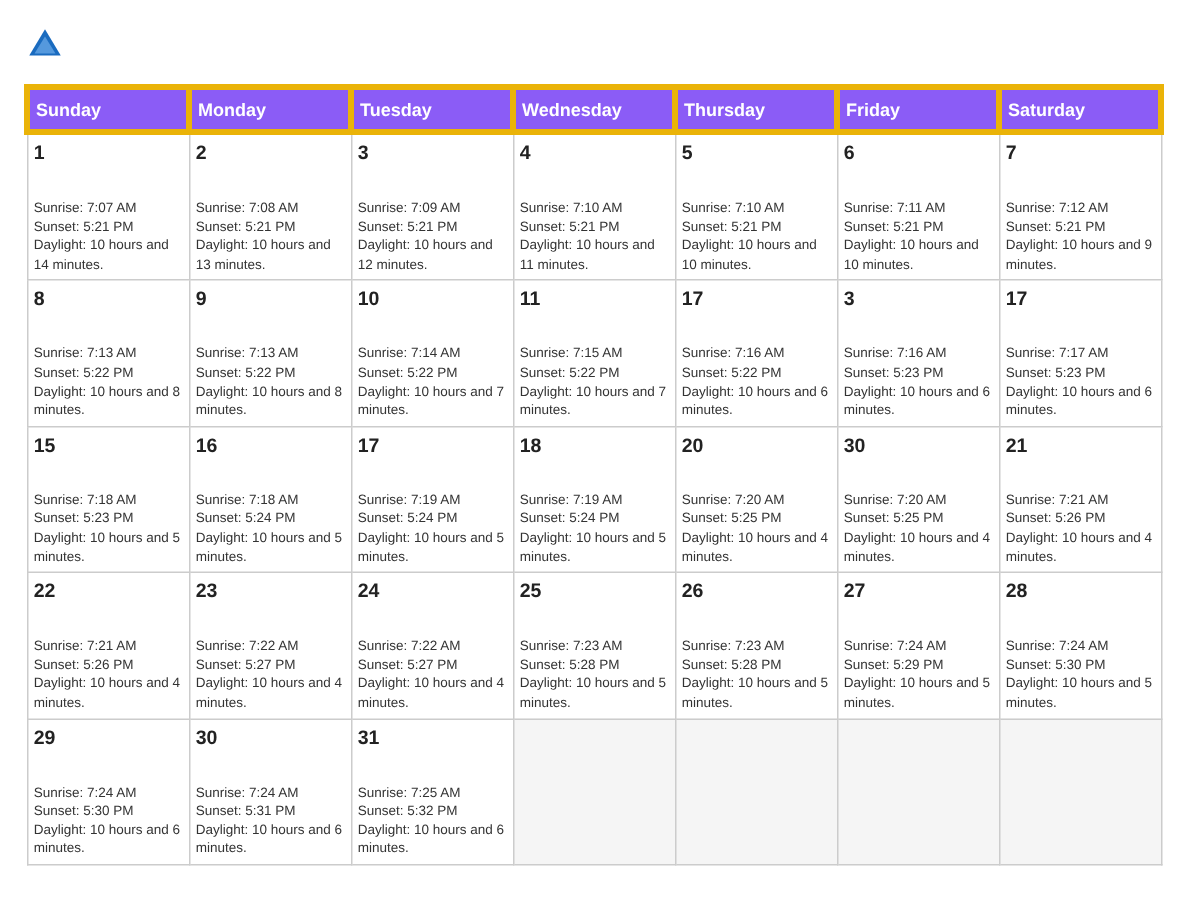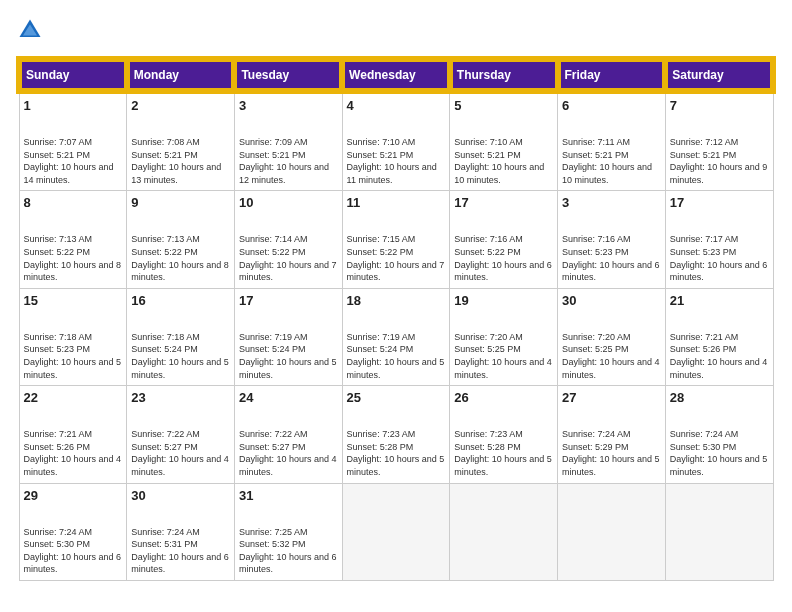--- a/index.html
+++ b/index.html
@@ -52,27 +52,27 @@
     .calendar-subtitle {
       font-size: 16px;
       color: #444;
     }
     table {
       width: 100%;
       border-collapse: collapse;
       table-layout: fixed;
     }
     th {
-      background-color: #4c1d95;
+      background-color: #8b5cf6;
       color: #fff;
       font-size: 12px;
       font-weight: bold;
       padding: 6px 4px;
       text-align: left;
-      border: 6px solid #eab308;
+      border: 4px solid #eab308;
     }
     td {
       border: 1px solid #ccc;
       vertical-align: top;
       padding: 4px 4px;
       font-size: 9.5px;
       color: #333;
       height: 80px;
       background: #fff;
     }
@@ -201,21 +201,21 @@
         </td>
         <td>
           <span class="day-num">17</span>
           <div class="day-info">Sunrise: 7:19 AM<br>Sunset: 5:24 PM<br>Daylight: 10 hours and 5 minutes.</div>
         </td>
         <td>
           <span class="day-num">18</span>
           <div class="day-info">Sunrise: 7:19 AM<br>Sunset: 5:24 PM<br>Daylight: 10 hours and 5 minutes.</div>
         </td>
         <td>
-          <span class="day-num">19</span>
+          <span class="day-num">20</span>
           <div class="day-info">Sunrise: 7:20 AM<br>Sunset: 5:25 PM<br>Daylight: 10 hours and 4 minutes.</div>
         </td>
         <td>
           <span class="day-num">30</span>
           <div class="day-info">Sunrise: 7:20 AM<br>Sunset: 5:25 PM<br>Daylight: 10 hours and 4 minutes.</div>
         </td>
         <td>
           <span class="day-num">21</span>
           <div class="day-info">Sunrise: 7:21 AM<br>Sunset: 5:26 PM<br>Daylight: 10 hours and 4 minutes.</div>
         </td>

